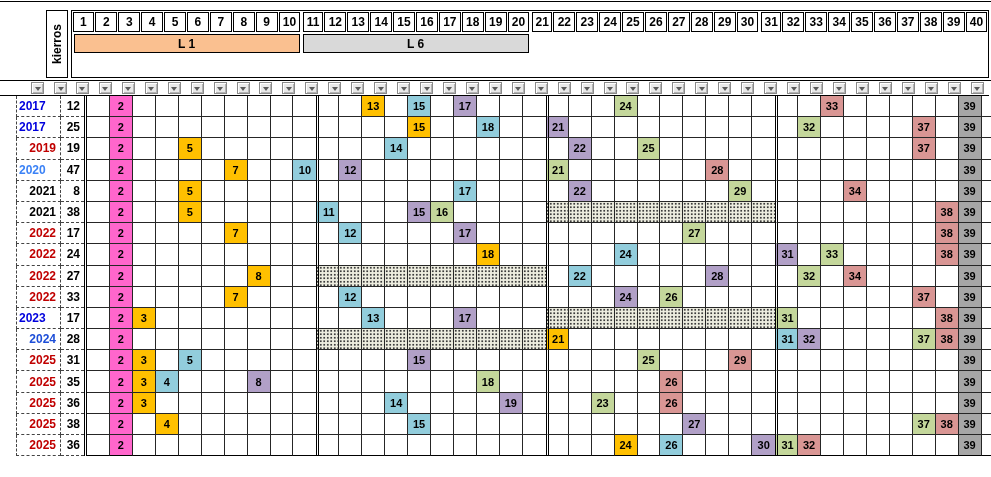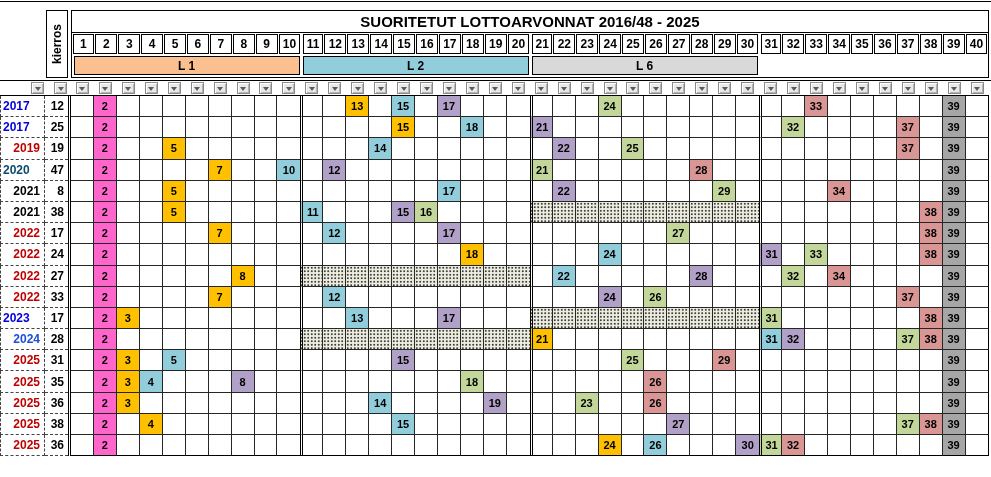--- a/index.html
+++ b/index.html
@@ -37,21 +37,21 @@
   .fcell{display:flex;align-items:flex-start;justify-content:center;}
   .fcell.fyear,.fcell.fround{justify-content:flex-end;padding-right:1px;box-sizing:border-box;}
   .fbtn{width:13px;height:12px;background:#e9e9e9;border:1px solid #8a8a8a;box-sizing:border-box;
         box-shadow:inset 1px 1px 0 #ffffff, inset -1px -1px 0 #b4b4b4;
         display:flex;align-items:center;justify-content:center;cursor:pointer;}
   .tri{width:0;height:0;border-left:3px solid transparent;border-right:3px solid transparent;
        border-top:4px solid #5a5a5a;margin-top:1px;}
 
   
   .dgrid{position:absolute;left:0;top:95px;width:989px;border-top:1.5px solid #000;box-sizing:content-box;}
-  .drow{display:grid;grid-template-columns:45px 23px 3px repeat(40,22.95px);height:21.2px;}
+  .drow{display:grid;grid-template-columns:45px 23px 3px repeat(40,22.95px);height:21.2px;padding-left:16px;}
   .ycell{font-weight:bold;font-size:12px;display:flex;align-items:center;box-sizing:border-box;
          border-left:1px dashed #444;border-right:1px dashed #444;border-bottom:1px dashed #444;
          padding:0 4px 0 2px;background:#fff;}
   .ycell.left{justify-content:flex-start;}
   .ycell.right{justify-content:flex-end;}
   .rcell{font-weight:bold;font-size:12px;display:flex;align-items:center;justify-content:flex-end;
          padding-right:4px;border-bottom:1px dashed #444;box-sizing:border-box;background:#fff;}
   .sp{border-left:1px solid #000;border-right:1.5px solid #000;box-sizing:border-box;background:#fff;}
   .cell{border-right:1px solid #262626;border-bottom:1px solid #262626;box-sizing:border-box;
         display:flex;align-items:center;justify-content:center;font-weight:bold;font-size:11px;background:#fff;}
@@ -68,21 +68,20 @@
 <body>
 
 <div class="sheet">
   <div class="topline"></div>
 
   <div class="kbox">
     <span>kierros</span>
   </div>
 
   <div class="hblock">
-    <div class="trow">SUORITETUT LOTTOARVONNAT 2016/48 - 2025</div>
     <div class="nrow" id="numbersRow">
         <div class="ncell">1</div>
         <div class="ncell">2</div>
         <div class="ncell">3</div>
         <div class="ncell">4</div>
         <div class="ncell">5</div>
         <div class="ncell">6</div>
         <div class="ncell">7</div>
         <div class="ncell">8</div>
         <div class="ncell">9</div>
@@ -113,21 +112,20 @@
         <div class="ncell">34</div>
         <div class="ncell">35</div>
         <div class="ncell">36</div>
         <div class="ncell">37</div>
         <div class="ncell">38</div>
         <div class="ncell">39</div>
         <div class="ncell">40</div>
       </div>
     <div class="grow" id="groupsRow">
         <div class="gcell" style="background: rgb(250, 192, 144);">L 1</div>
-        <div class="gcell" style="background: rgb(146, 205, 220);">L 2</div>
         <div class="gcell" style="background: rgb(217, 217, 217);">L 6</div>
       </div>
   </div>
 
   <div class="fline"></div>
   <div class="frow" id="filterRow">
       <div class="fcell fyear">
         <div class="fbtn">
           <div class="tri"></div>
         </div>
@@ -470,21 +468,21 @@
         <div class="cell"></div>
         <div class="cell"></div>
         <div class="cell"></div>
         <div class="cell"></div>
         <div class="cell" style="background: rgb(217, 150, 148);">37</div>
         <div class="cell"></div>
         <div class="cell" style="background: rgb(166, 166, 166);">39</div>
         <div class="cell last"></div>
       </div>
       <div class="drow">
-        <div class="ycell left" style="color: #0c4a6e;">2020</div>
+        <div class="ycell left" style="color: #3b82f6;">2020</div>
         <div class="rcell">47</div>
         <div class="sp"></div>
         <div class="cell"></div>
         <div class="cell" style="background: rgb(255, 102, 204);">2</div>
         <div class="cell"></div>
         <div class="cell"></div>
         <div class="cell"></div>
         <div class="cell"></div>
         <div class="cell" style="background: rgb(255, 192, 0);">7</div>
         <div class="cell"></div>

